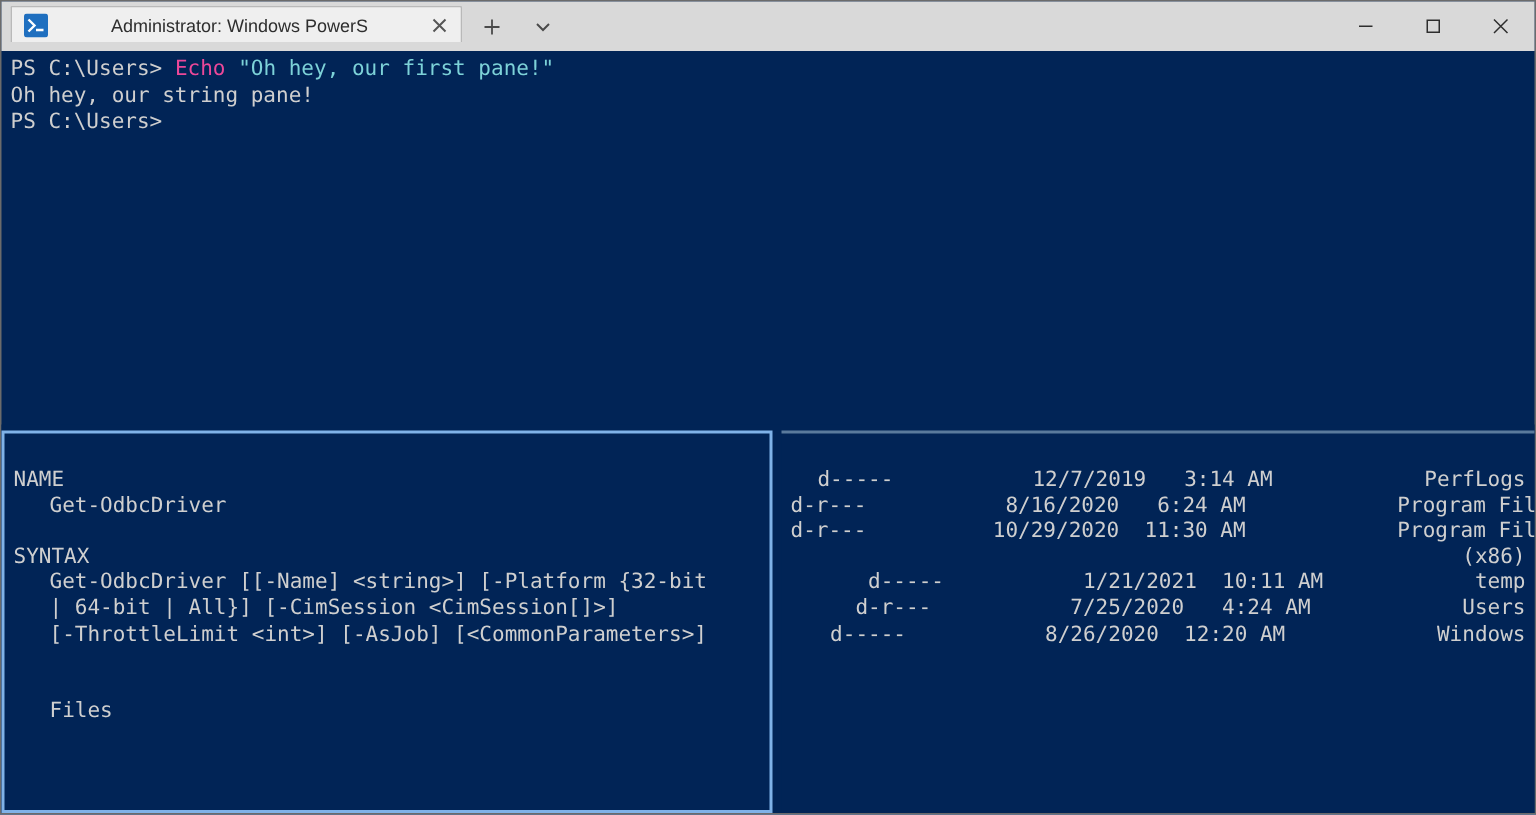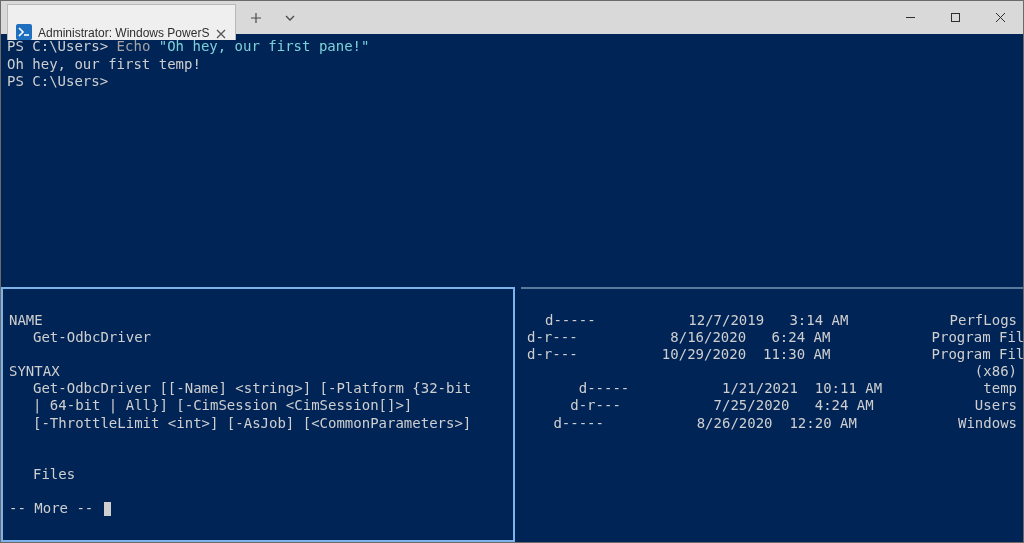--- a/index.html
+++ b/index.html
@@ -1,31 +1,31 @@
 <!DOCTYPE html>
 <html><head>
 <meta charset="utf-8">
 <style>
   * { box-sizing: border-box; margin: 0; padding: 0; }
   html, body { width: 1024px; height: 543px; overflow: hidden; font-family: "Segoe UI", Arial, sans-serif; }
   .window { width: 1024px; height: 543px; display: flex; flex-direction: column; background: #012456; border: 1px solid #6b6b6b; }
   .titlebar { height: 33px; background: #d9d9d9; display: flex; align-items: stretch; font-size: 12px; color: #333; position: relative; }
-  .tab { display: flex; align-items: flex-end; background: #efefef; border: 1px solid #b9b9b9; border-bottom: none; margin-top: 3px; margin-left: 6px; padding: 0 8px; position: relative; min-width: 196px; height: 36px; border-radius: 1px 1px 0 0; }
+  .tab { display: flex; align-items: center; background: #efefef; border: 1px solid #b9b9b9; border-bottom: none; margin-top: 3px; margin-left: 6px; padding: 0 8px; position: relative; min-width: 196px; height: 24px; border-radius: 1px 1px 0 0; gap: 36px; }
   .tab-icon { width: 16px; height: 16px; margin-right: 6px; display:inline-flex; }
   .tab-title { flex:1; white-space: nowrap; overflow:hidden; text-overflow: ellipsis; color:#2e2e2e; font-size:12px; }
   .tab-close { width:12px; height:12px; display:inline-flex; align-items:center; justify-content:center; color:#555; font-size:13px; margin-left:6px; cursor:pointer; }
   .tabbar-buttons { display:flex; align-items:center; padding-left:10px; gap:14px; }
   .tabbar-btn { width:20px; height:20px; display:flex; align-items:center; justify-content:center; color:#4a4a4a; font-size:15px; cursor:pointer; }
   .window-controls { margin-left:auto; display:flex; align-items:center; }
   .win-btn { width:45px; height:33px; display:flex; align-items:center; justify-content:center; color:#2e2e2e; cursor:pointer; }
   .win-btn svg { width:11px; height:11px; }
   .content { flex:1; display:flex; flex-direction:column; min-height:0; }
   .pane-top { flex:1; padding:4px 6px; font-family: Consolas, monospace; font-size:14px; color:#cfcfcf; line-height:1.25; }
   .pane-top .prompt { color:#cfcfcf; }
-  .pane-top .cmd-yellow { color:#a3a3a3; }
+  .pane-top .cmd-yellow { color:#ec4899; }
   .pane-top .cmd-cyan { color:#7dd2d8; }
   .split-bottom { display:flex; height:259px; border-top:4px solid #012456; }
   .pane { position:relative; background:#012456; font-family:Consolas, monospace; font-size:14px; color:#cfcfcf; padding:6px 6px; line-height:1.22; overflow:hidden; }
   .pane-left { width:514px; border:2px solid #7fb2e8; }
   .divider { width:6px; background:#012456; }
   .pane-right { flex:1; border-top:2px solid #5a7a9c;text-align:right; }
   .help-head { color:#cfcfcf; }
   .indent { padding-left:24px; }
   .cursor { display:inline-block; width:7px; height:14px; background:#cfcfcf; vertical-align:text-bottom; margin-left:2px; }
   .dir-table { white-space:pre; }
@@ -81,42 +81,38 @@
     </div>
   </div>
 
   <div class="content">
     <div class="pane-top">
       <div>
         <span class="prompt">PS C:\Users&gt;</span>
         <span class="cmd-yellow">Echo</span>
         <span class="cmd-cyan">"Oh hey, our first pane!"</span>
       </div>
-      <div>Oh hey, our first temp!</div>
+      <div>Oh hey, our string pane!</div>
       <div>PS C:\Users&gt;</div>
     </div>
 
     <div class="split-bottom">
       <div class="pane pane-left">
         <div>&nbsp;</div>
         <div class="help-head">NAME</div>
         <div class="indent">Get-OdbcDriver</div>
         <div>&nbsp;</div>
         <div class="help-head">SYNTAX</div>
         <div class="indent">Get-OdbcDriver [[-Name] &lt;string&gt;] [-Platform {32-bit</div>
         <div class="indent">| 64-bit | All}] [-CimSession &lt;CimSession[]&gt;]</div>
         <div class="indent">[-ThrottleLimit &lt;int&gt;] [-AsJob]  [&lt;CommonParameters&gt;]</div>
         <div>&nbsp;</div>
         <div>&nbsp;</div>
         <div class="indent">Files</div>
         <div>&nbsp;</div>
-        <div>
-          <span>-- More  --</span>
-          <span class="cursor"></span>
-        </div>
       </div>
 
       <div class="divider"></div>
 
       <div class="pane pane-right">
         <div class="dir-table" id="dir-table">                                                            0
 d-----           12/7/2019   3:14 AM            PerfLogs
 d-r---           8/16/2020   6:24 AM            Program Files
 d-r---          10/29/2020  11:30 AM            Program Files
                                                 (x86)

